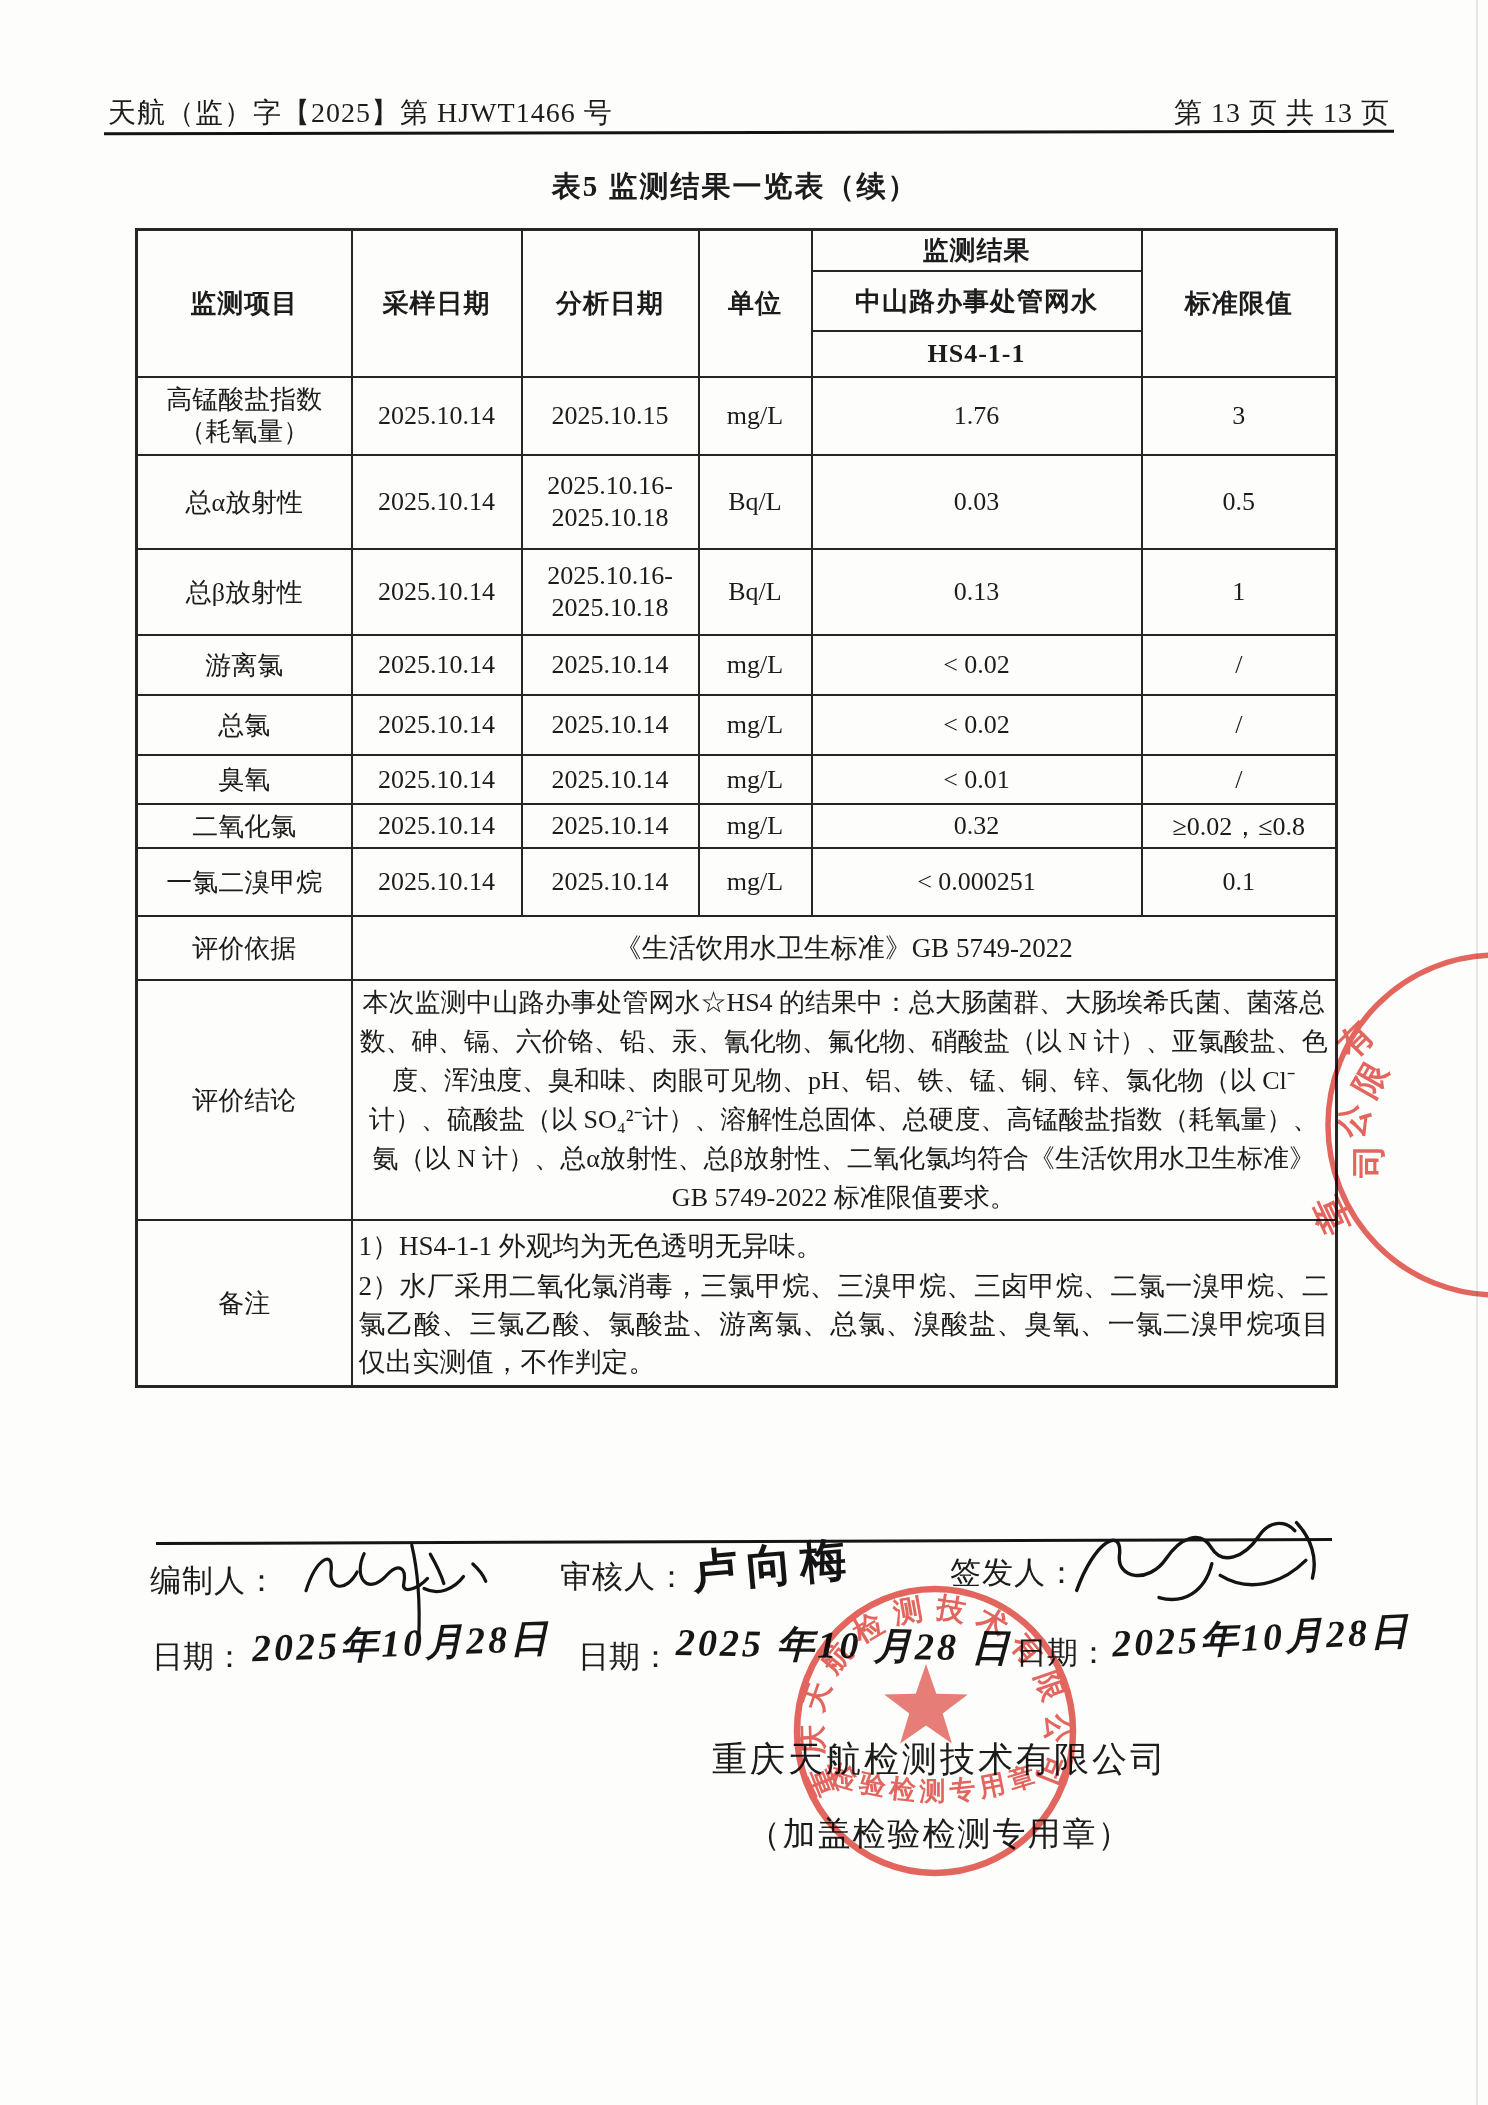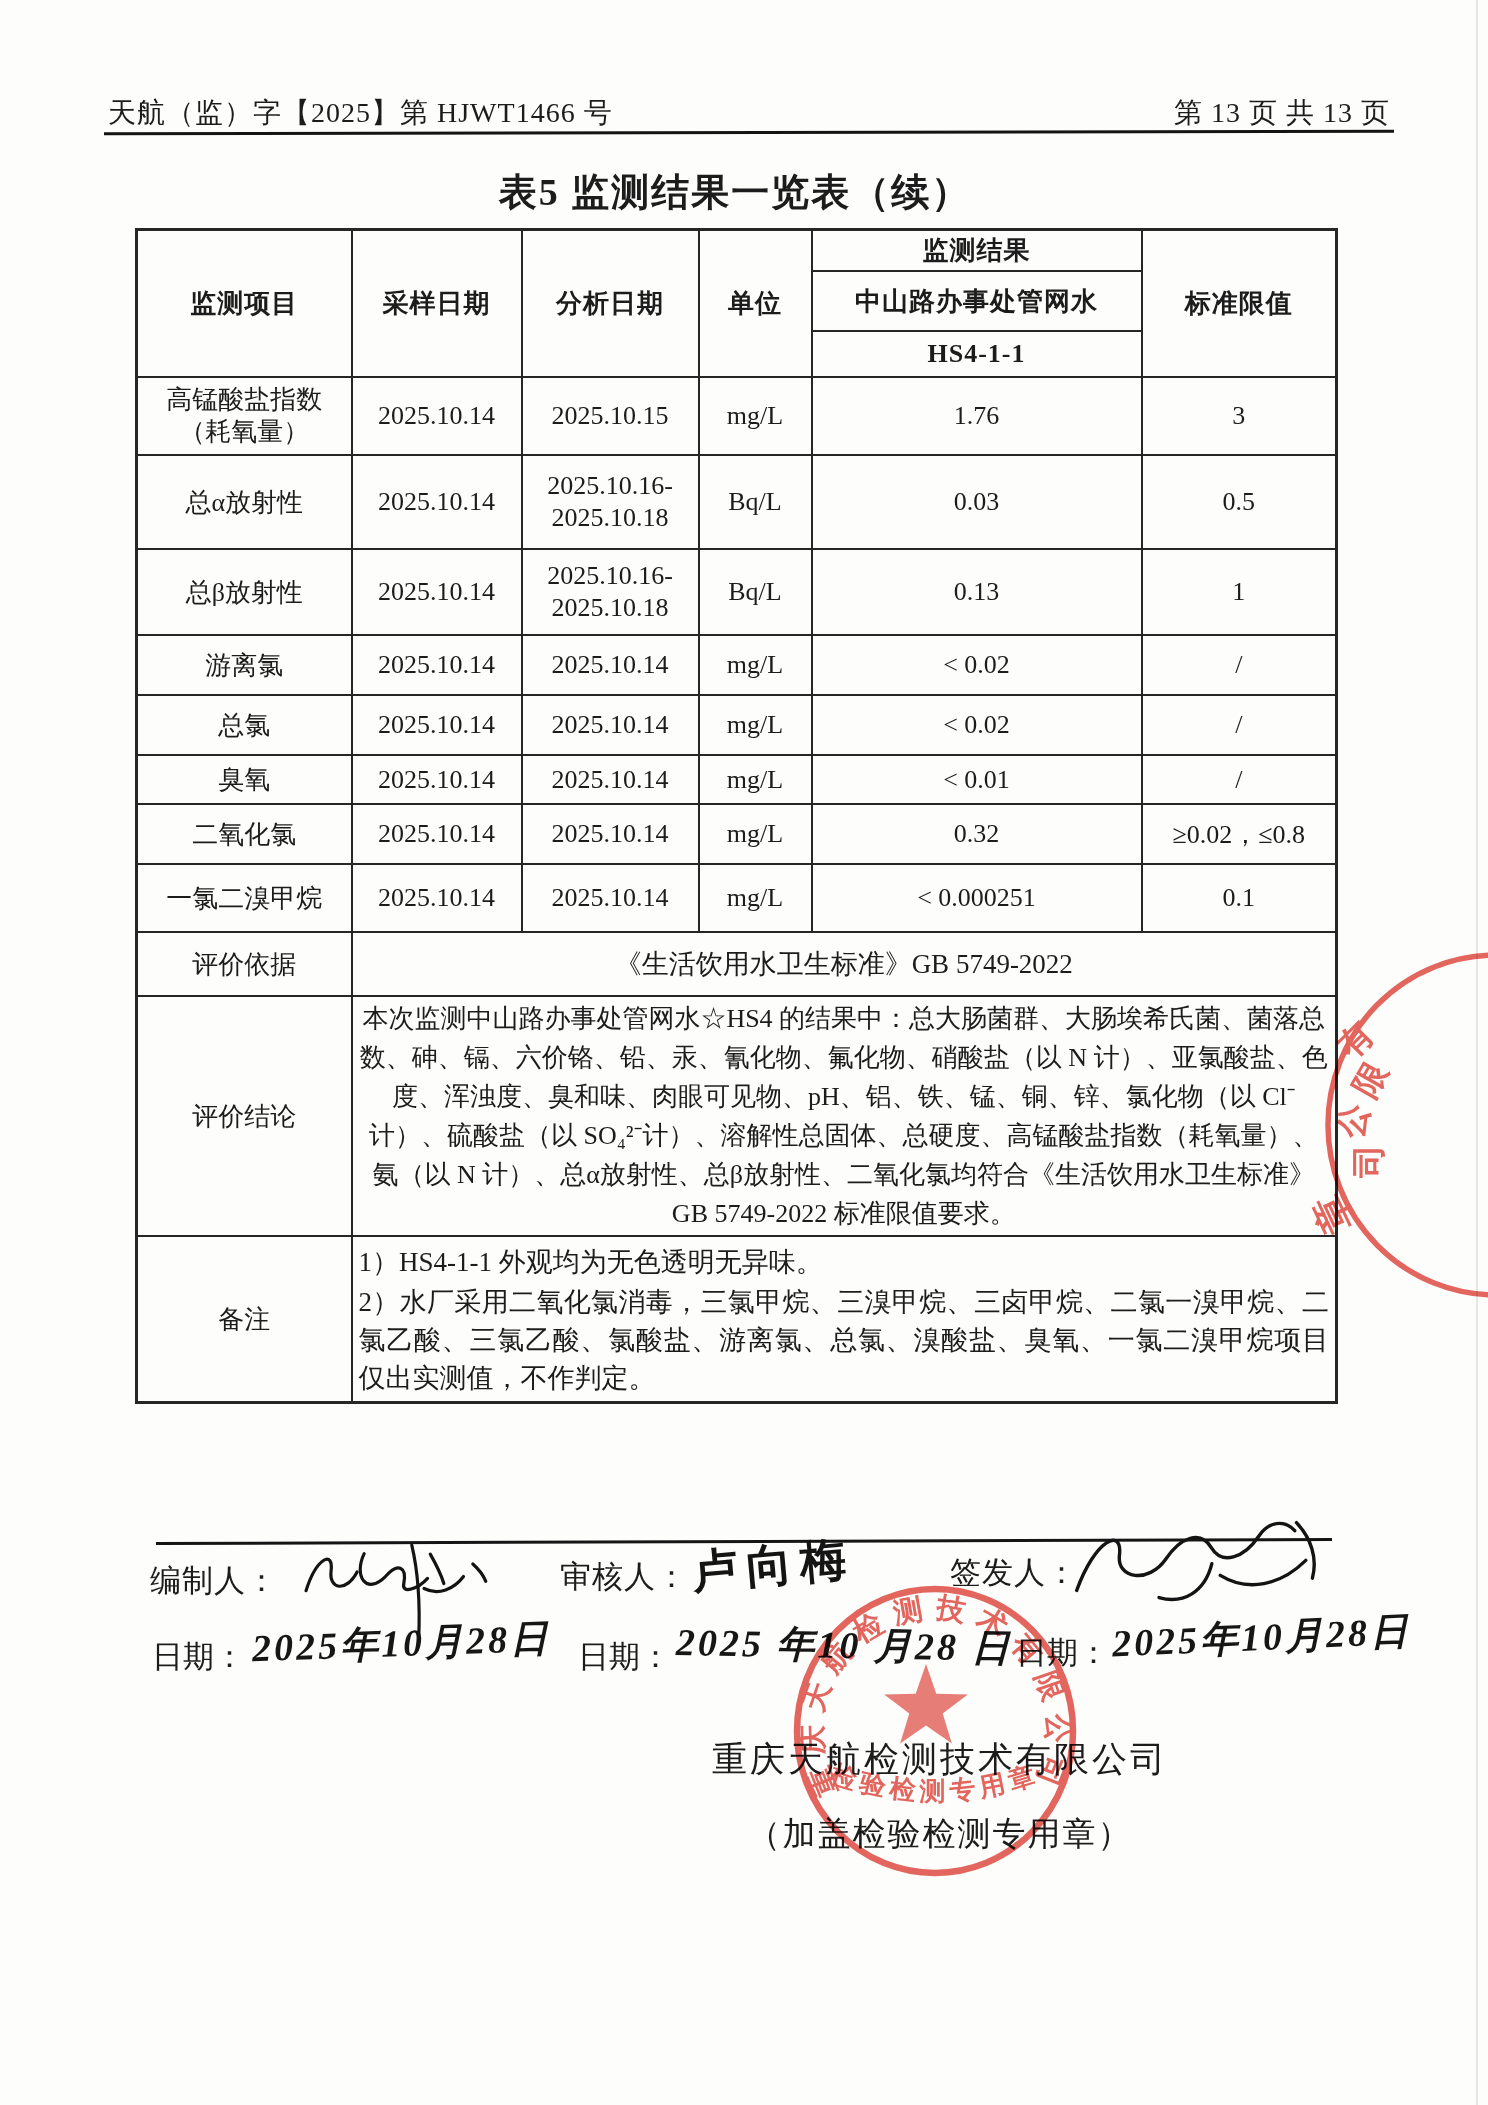--- a/index.html
+++ b/index.html
@@ -11,21 +11,21 @@
   .scan-edge{position:absolute;top:0;bottom:0;right:10px;width:2px;background:#e6e6e3;}
 
   
   .docheader{position:absolute;top:94px;left:108px;width:1282px;
     display:flex;justify-content:space-between;font-size:28px;letter-spacing:1px;}
   .header-rule{position:absolute;top:131px;left:104px;width:1290px;height:3px;
     background:#141414;transform:rotate(-.12deg);}
 
   
   .table-title{position:absolute;top:167px;left:135px;width:1200px;text-align:center;
-    font-weight:700;font-size:38px;letter-spacing:2px;}
+    font-weight:700;font-size:29px;letter-spacing:2px;}
 
   
   .results{position:absolute;top:228px;left:135px;border-collapse:collapse;
     table-layout:fixed;width:1200px;}
   .results td{border:2px solid #262626;vertical-align:middle;text-align:center;
     font-size:26px;padding:2px 6px;overflow:hidden;}
   .results{border:3px solid #262626;}
   .hd{font-weight:700;font-size:27px;letter-spacing:1px;}
   .prewrap{white-space:pre-line;line-height:1.25;}
   .leftcell{text-align:left;padding:4px 14px;}
@@ -138,21 +138,21 @@
         <td>/</td>
       </tr>
       <tr style="height:49px">
         <td>臭氧</td>
         <td>2025.10.14</td>
         <td>2025.10.14</td>
         <td>mg/L</td>
         <td>&lt; 0.01</td>
         <td>/</td>
       </tr>
-      <tr style="height:60px">
+      <tr style="height:44px">
         <td>二氧化氯</td>
         <td>2025.10.14</td>
         <td>2025.10.14</td>
         <td>mg/L</td>
         <td>0.32</td>
         <td>≥0.02，≤0.8</td>
       </tr>
       <tr style="height:68px">
         <td>一氯二溴甲烷</td>
         <td>2025.10.14</td>

